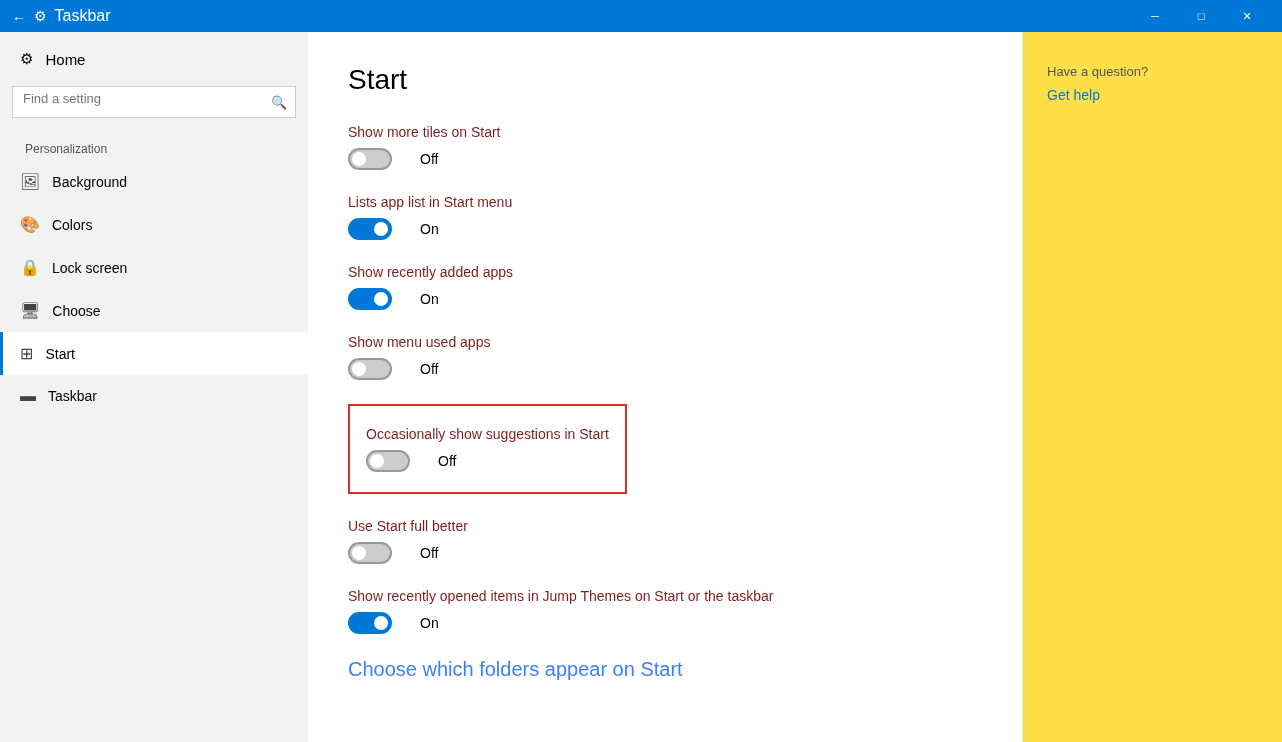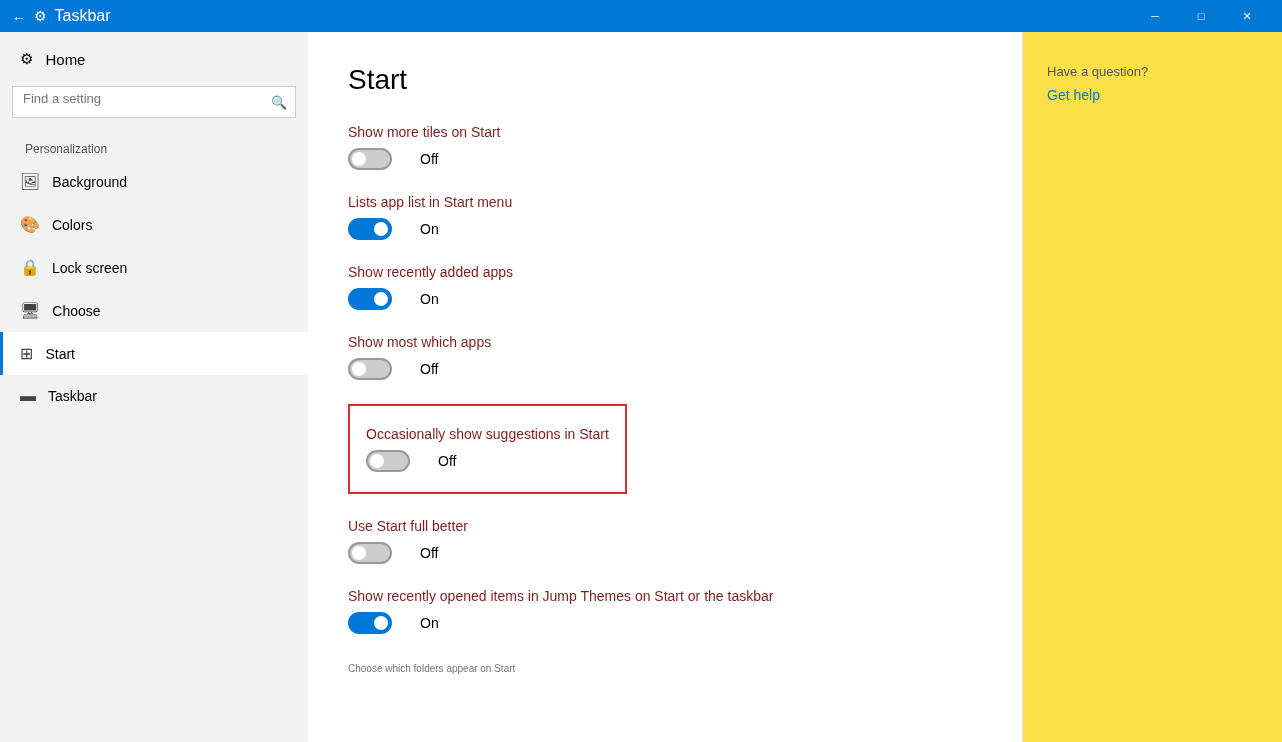--- a/index.html
+++ b/index.html
@@ -158,22 +158,22 @@
     .right-panel-link {
       font-size: 14px;
       color: #0078d7;
       cursor: pointer;
       text-decoration: none;
       display: block;
       margin-top: 4px;
     }
 
     .choose-link {
-      font-size: 10px;
-      color: #737373;
+      font-size: 20px;
+      color: #3b82f6;
       cursor: pointer;
       text-decoration: none;
     }
   </style>
 </head>
 <body>
 
 <div class="titlebar">
   <div class="titlebar-left">
     <span style="cursor:pointer; font-size:14px;">←</span>
@@ -251,21 +251,21 @@
     <div class="setting-row">
       <span class="setting-label">Show recently added apps</span>
       <div class="toggle-row">
         <div class="toggle on"></div>
         <span class="toggle-state">On</span>
       </div>
     </div>
 
     
     <div class="setting-row">
-      <span class="setting-label">Show most which apps</span>
+      <span class="setting-label">Show menu used apps</span>
       <div class="toggle-row">
         <div class="toggle"></div>
         <span class="toggle-state">Off</span>
       </div>
     </div>
 
     
     <div class="highlighted">
       <span class="setting-label">Occasionally show suggestions in Start</span>
       <div class="toggle-row">

